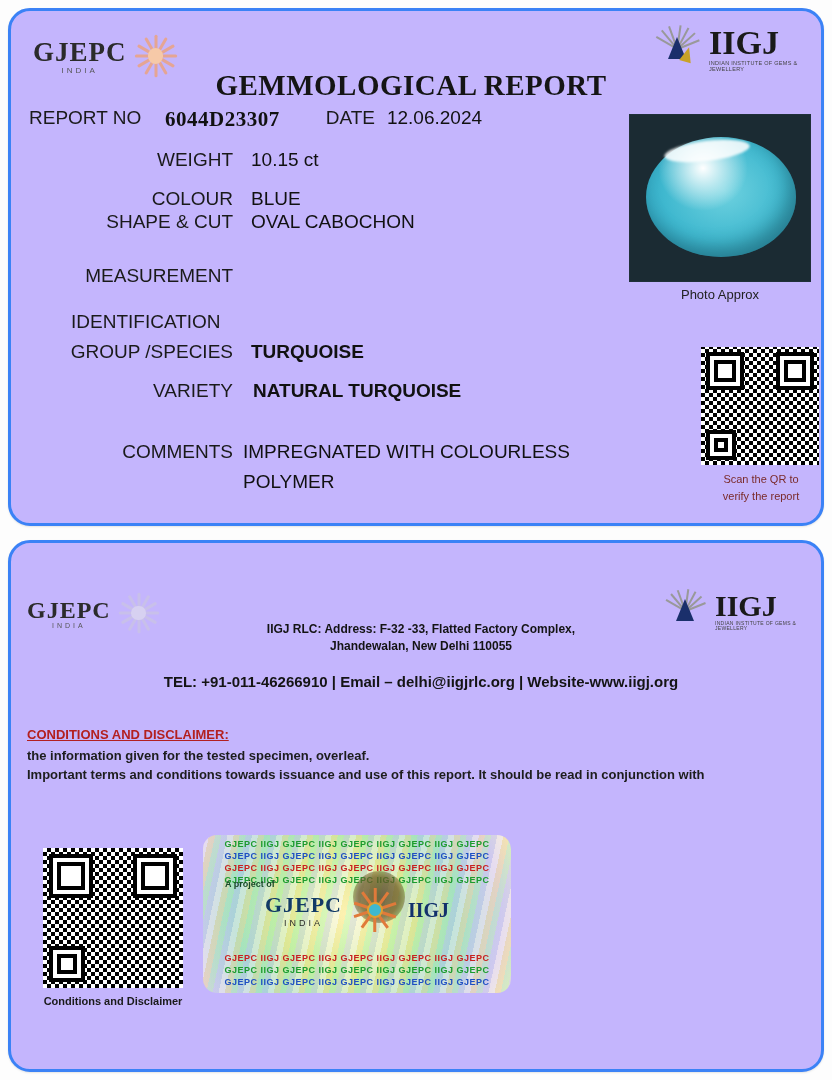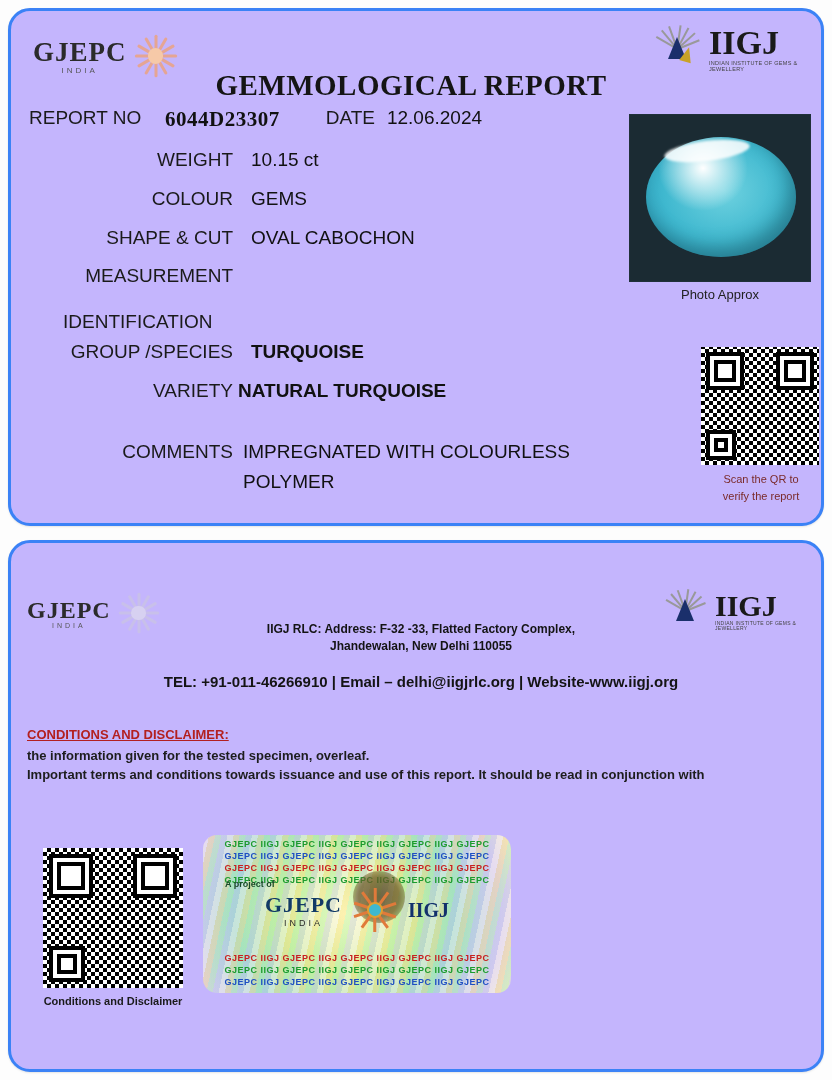--- a/index.html
+++ b/index.html
@@ -446,40 +446,40 @@
       <div class="flabel" style="margin-left:46px;">DATE</div>
       <div class="fvalue" style="margin-left:12px;">12.06.2024</div>
     </div>
 
     <div class="frow" style="left:18px; top:138px;">
       <div class="flabel" style="width:204px;">WEIGHT</div>
       <div class="fvalue" style="margin-left:18px;">10.15 ct</div>
     </div>
     <div class="frow" style="left:18px; top:177px;">
       <div class="flabel" style="width:204px;">COLOUR</div>
-      <div class="fvalue" style="margin-left:18px;">GEMS</div>
-    </div>
-    <div class="frow" style="left:18px; top:216px;">
+      <div class="fvalue" style="margin-left:18px;">BLUE</div>
+    </div>
+    <div class="frow" style="left:18px; top:200px;">
       <div class="flabel" style="width:204px;">SHAPE &amp; CUT</div>
       <div class="fvalue" style="margin-left:18px;">OVAL CABOCHON</div>
     </div>
     <div class="frow" style="left:18px; top:254px;">
       <div class="flabel" style="width:204px;">MEASUREMENT</div>
     </div>
 
-    <div class="frow" style="left:18px; top:300px;">
+    <div class="frow" style="left:26px; top:300px;">
       <div class="flabel" style="width:204px; text-align:left; padding-left:34px;">IDENTIFICATION</div>
     </div>
     <div class="frow" style="left:18px; top:330px;">
       <div class="flabel" style="width:204px;">GROUP /SPECIES</div>
       <div class="fvalue bold" style="margin-left:18px;">TURQUOISE</div>
     </div>
     <div class="frow" style="left:18px; top:369px;">
       <div class="flabel" style="width:204px;">VARIETY</div>
-      <div class="fvalue bold" style="margin-left:5px;">NATURAL TURQUOISE</div>
+      <div class="fvalue bold" style="margin-left:20px;">NATURAL TURQUOISE</div>
     </div>
 
     <div class="frow" style="left:18px; top:430px;">
       <div class="flabel" style="width:204px;">COMMENTS</div>
       <div style="margin-left:10px;">
         <div class="fvalue">IMPREGNATED WITH COLOURLESS</div>
         <div class="fvalue" style="margin-top:8px;">POLYMER</div>
       </div>
     </div>
 

